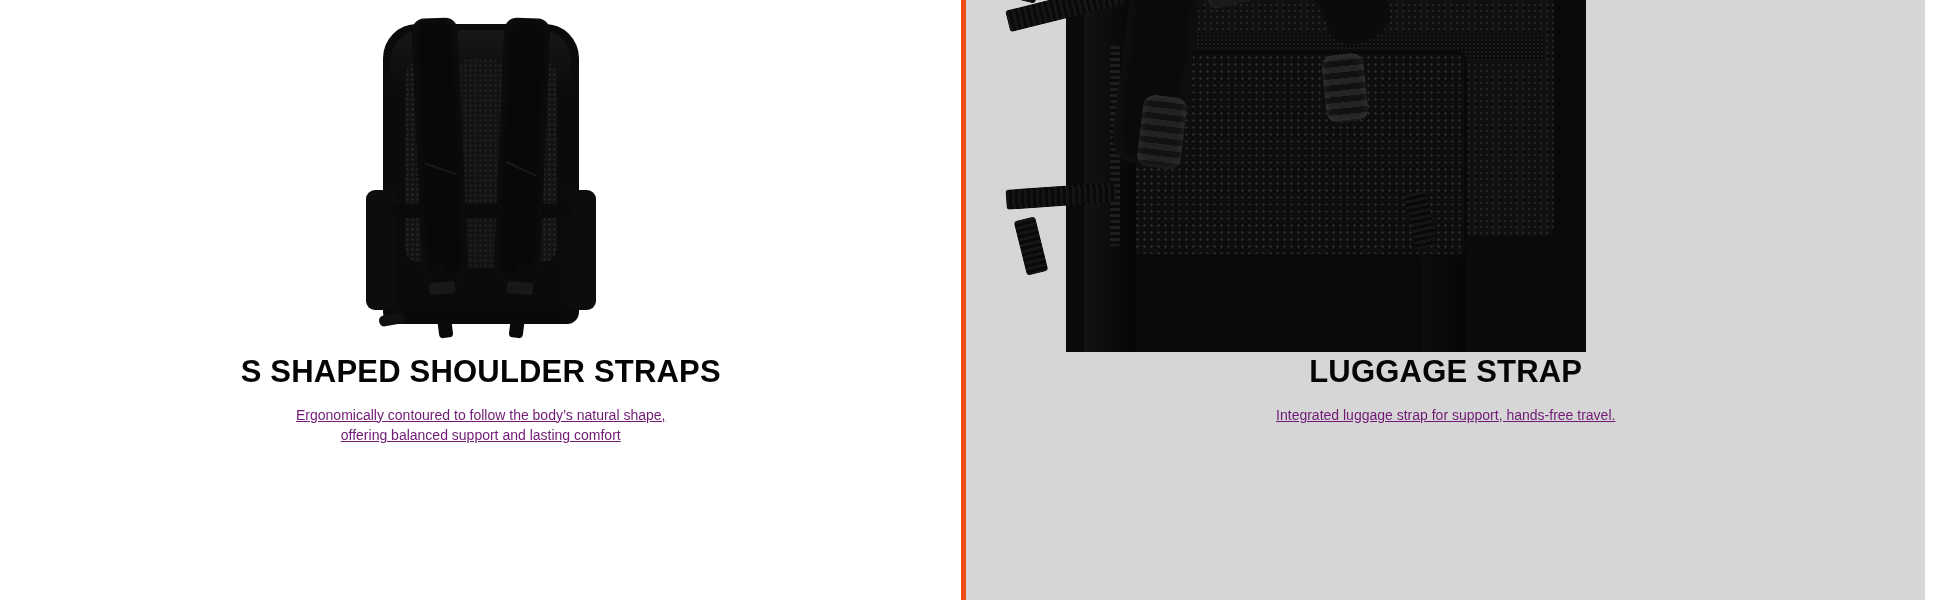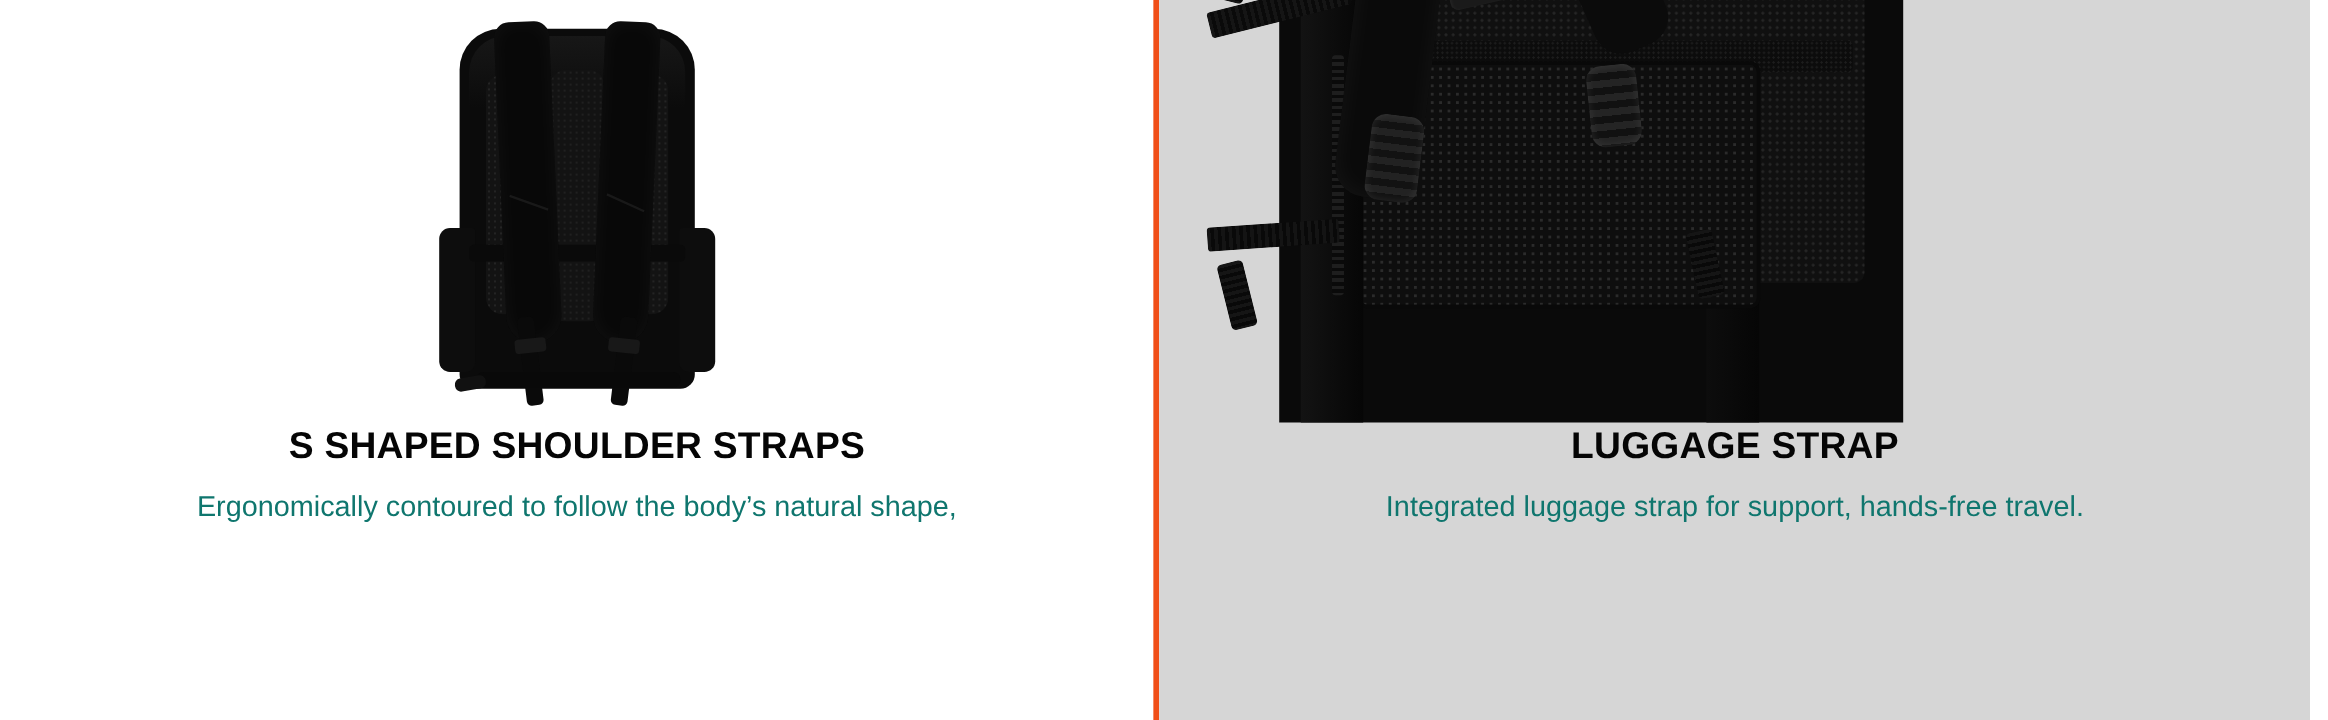--- a/index.html
+++ b/index.html
@@ -17,23 +17,24 @@
   .panel-right{width:966px;background:#d6d6d6;}
 
   .media{position:absolute;left:0;top:0;width:100%;height:352px;overflow:hidden;}
   .caption{position:absolute;left:0;right:0;top:356px;text-align:center;}
   .headline{
     font-size:31px;font-weight:bold;letter-spacing:.2px;
     color:#050505;margin:0 0 16px 0;line-height:1.05;
     font-family:"Liberation Sans","DejaVu Sans",sans-serif;
   }
   .subline{
-    font-size:24px;font-weight:normal;color:#0f766e;
+    font-size:14px;font-weight:normal;color:#701a75;
     line-height:1.46;margin:0 auto;max-width:640px;
     font-family:"Liberation Sans","DejaVu Sans",sans-serif;
+    text-decoration:underline;
   }
   .subline span{display:block;}
 
   
   .bp-l{position:absolute;left:50%;top:14px;transform:translateX(-50%);
         width:240px;height:320px;}
   .bp-l .body{
     position:absolute;left:22px;top:10px;width:196px;height:300px;
     background:#0b0b0b;border-radius:34px 34px 12px 12px;
   }
@@ -171,20 +172,21 @@
         <div class="buckle buckle-r"></div>
         <div class="waist"></div>
         <div class="waist-tip"></div>
       </div>
     </div>
 
     <div class="caption">
       <h2 class="headline">S SHAPED SHOULDER STRAPS</h2>
       <p class="subline">
         <span>Ergonomically contoured to follow the body’s natural shape,</span>
+        <span>offering balanced support and lasting comfort</span>
       </p>
     </div>
   </section>
 
   <div class="divider" style="background: rgb(240, 78, 23);"></div>
 
   <section class="panel panel-right" style="background: rgb(214, 214, 214);">
 
     <div class="media">
       <div class="bp-r">

